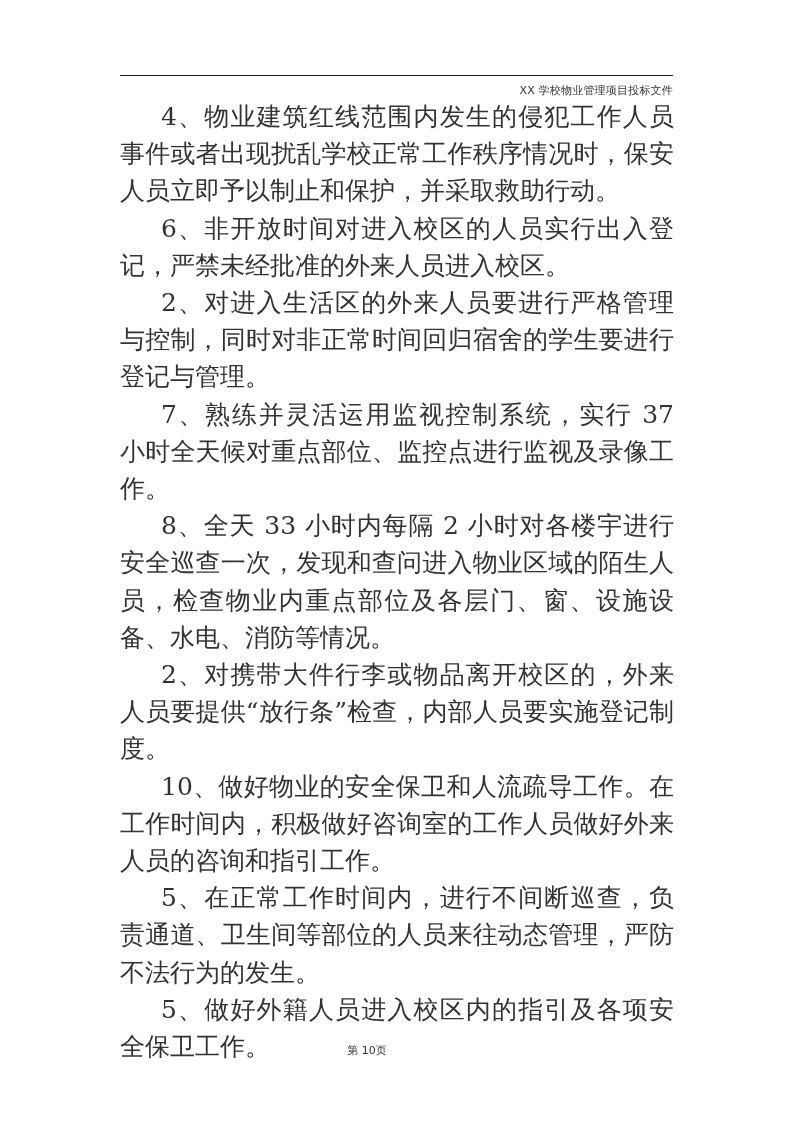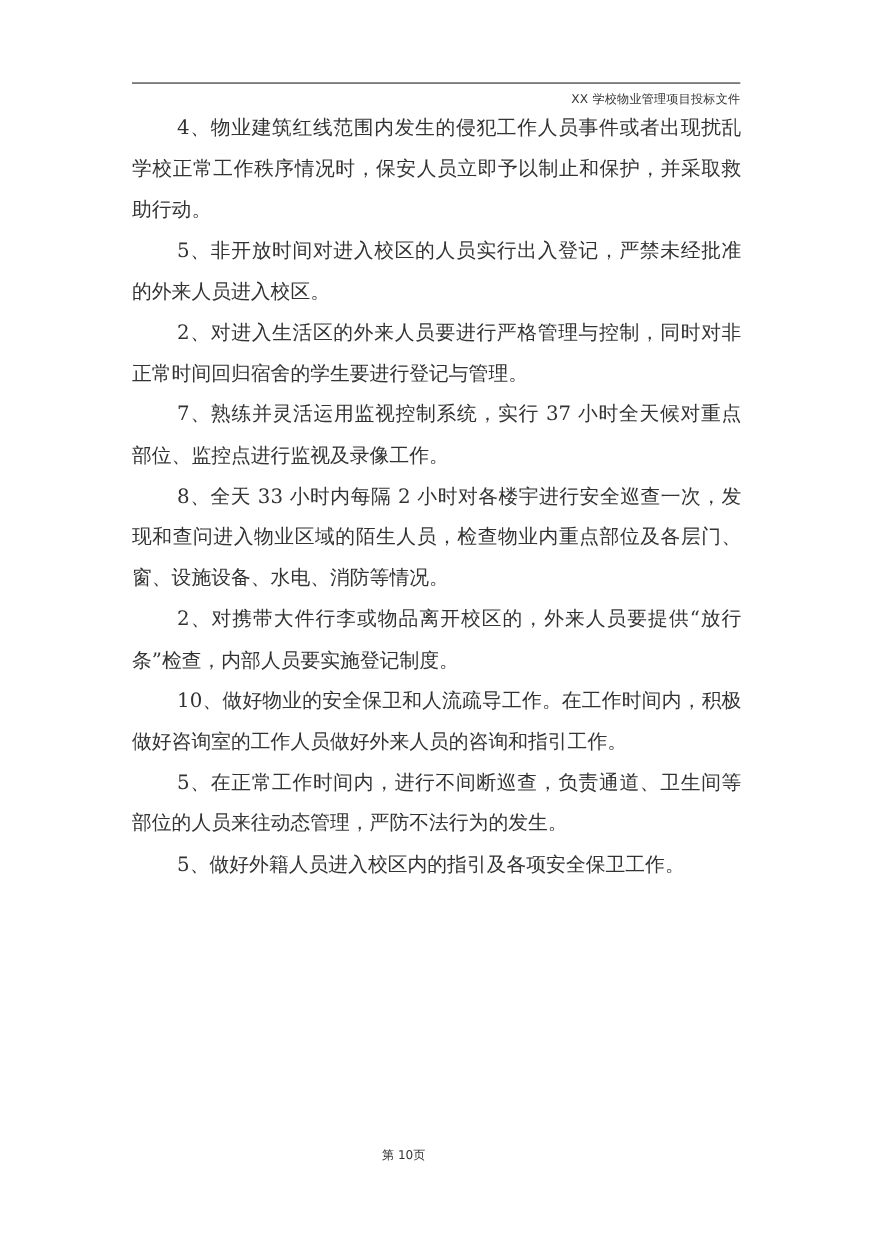--- a/index.html
+++ b/index.html
@@ -9,39 +9,39 @@
       position:absolute; right:120px; top:57px;
       font-family:"DejaVu Sans", sans-serif; font-size:11px; color:#333;
       letter-spacing:0.2px;
       margin-top:26px;
     }
     .header-rule {
       position:absolute; left:120px; top:75px; width:553px; height:1px; background:#222;
     }
     .body {
       position:absolute; left:120px; top:98px; width:554px;
-      font-family:"DejaVu Serif", serif; font-size:18px; line-height:37.2px; color:#333;
+      font-family:"DejaVu Serif", serif; font-size:25px; line-height:37.2px; color:#333;
       text-align:justify;
     }
     .body p { margin:0; text-indent:41px; }
     .footer {
       position:absolute; left:0; width:734px; top:1043px; text-align:center;
       font-family:"DejaVu Sans", sans-serif; font-size:11px; color:#333;
     }
   </style>
 </head>
 <body>
 
 <div class="page">
   <div class="header-text">XX 学校物业管理项目投标文件</div>
   <div class="header-rule"></div>
 
   <div class="body">
     <p>4、物业建筑红线范围内发生的侵犯工作人员事件或者出现扰乱学校正常工作秩序情况时，保安人员立即予以制止和保护，并采取救助行动。</p>
-    <p>5、非开放时间对进入校区的人员实行出入登记，严禁未经批准的外来人员进入校区。</p>
+    <p>6、非开放时间对进入校区的人员实行出入登记，严禁未经批准的外来人员进入校区。</p>
     <p>2、对进入生活区的外来人员要进行严格管理与控制，同时对非正常时间回归宿舍的学生要进行登记与管理。</p>
     <p>7、熟练并灵活运用监视控制系统，实行 37 小时全天候对重点部位、监控点进行监视及录像工作。</p>
     <p>8、全天 33 小时内每隔 2 小时对各楼宇进行安全巡查一次，发现和查问进入物业区域的陌生人员，检查物业内重点部位及各层门、窗、设施设备、水电、消防等情况。</p>
     <p>2、对携带大件行李或物品离开校区的，外来人员要提供“放行条”检查，内部人员要实施登记制度。</p>
     <p>10、做好物业的安全保卫和人流疏导工作。在工作时间内，积极做好咨询室的工作人员做好外来人员的咨询和指引工作。</p>
     <p>5、在正常工作时间内，进行不间断巡查，负责通道、卫生间等部位的人员来往动态管理，严防不法行为的发生。</p>
     <p>5、做好外籍人员进入校区内的指引及各项安全保卫工作。</p>
   </div>
 
   <div class="footer">第 10页</div>

